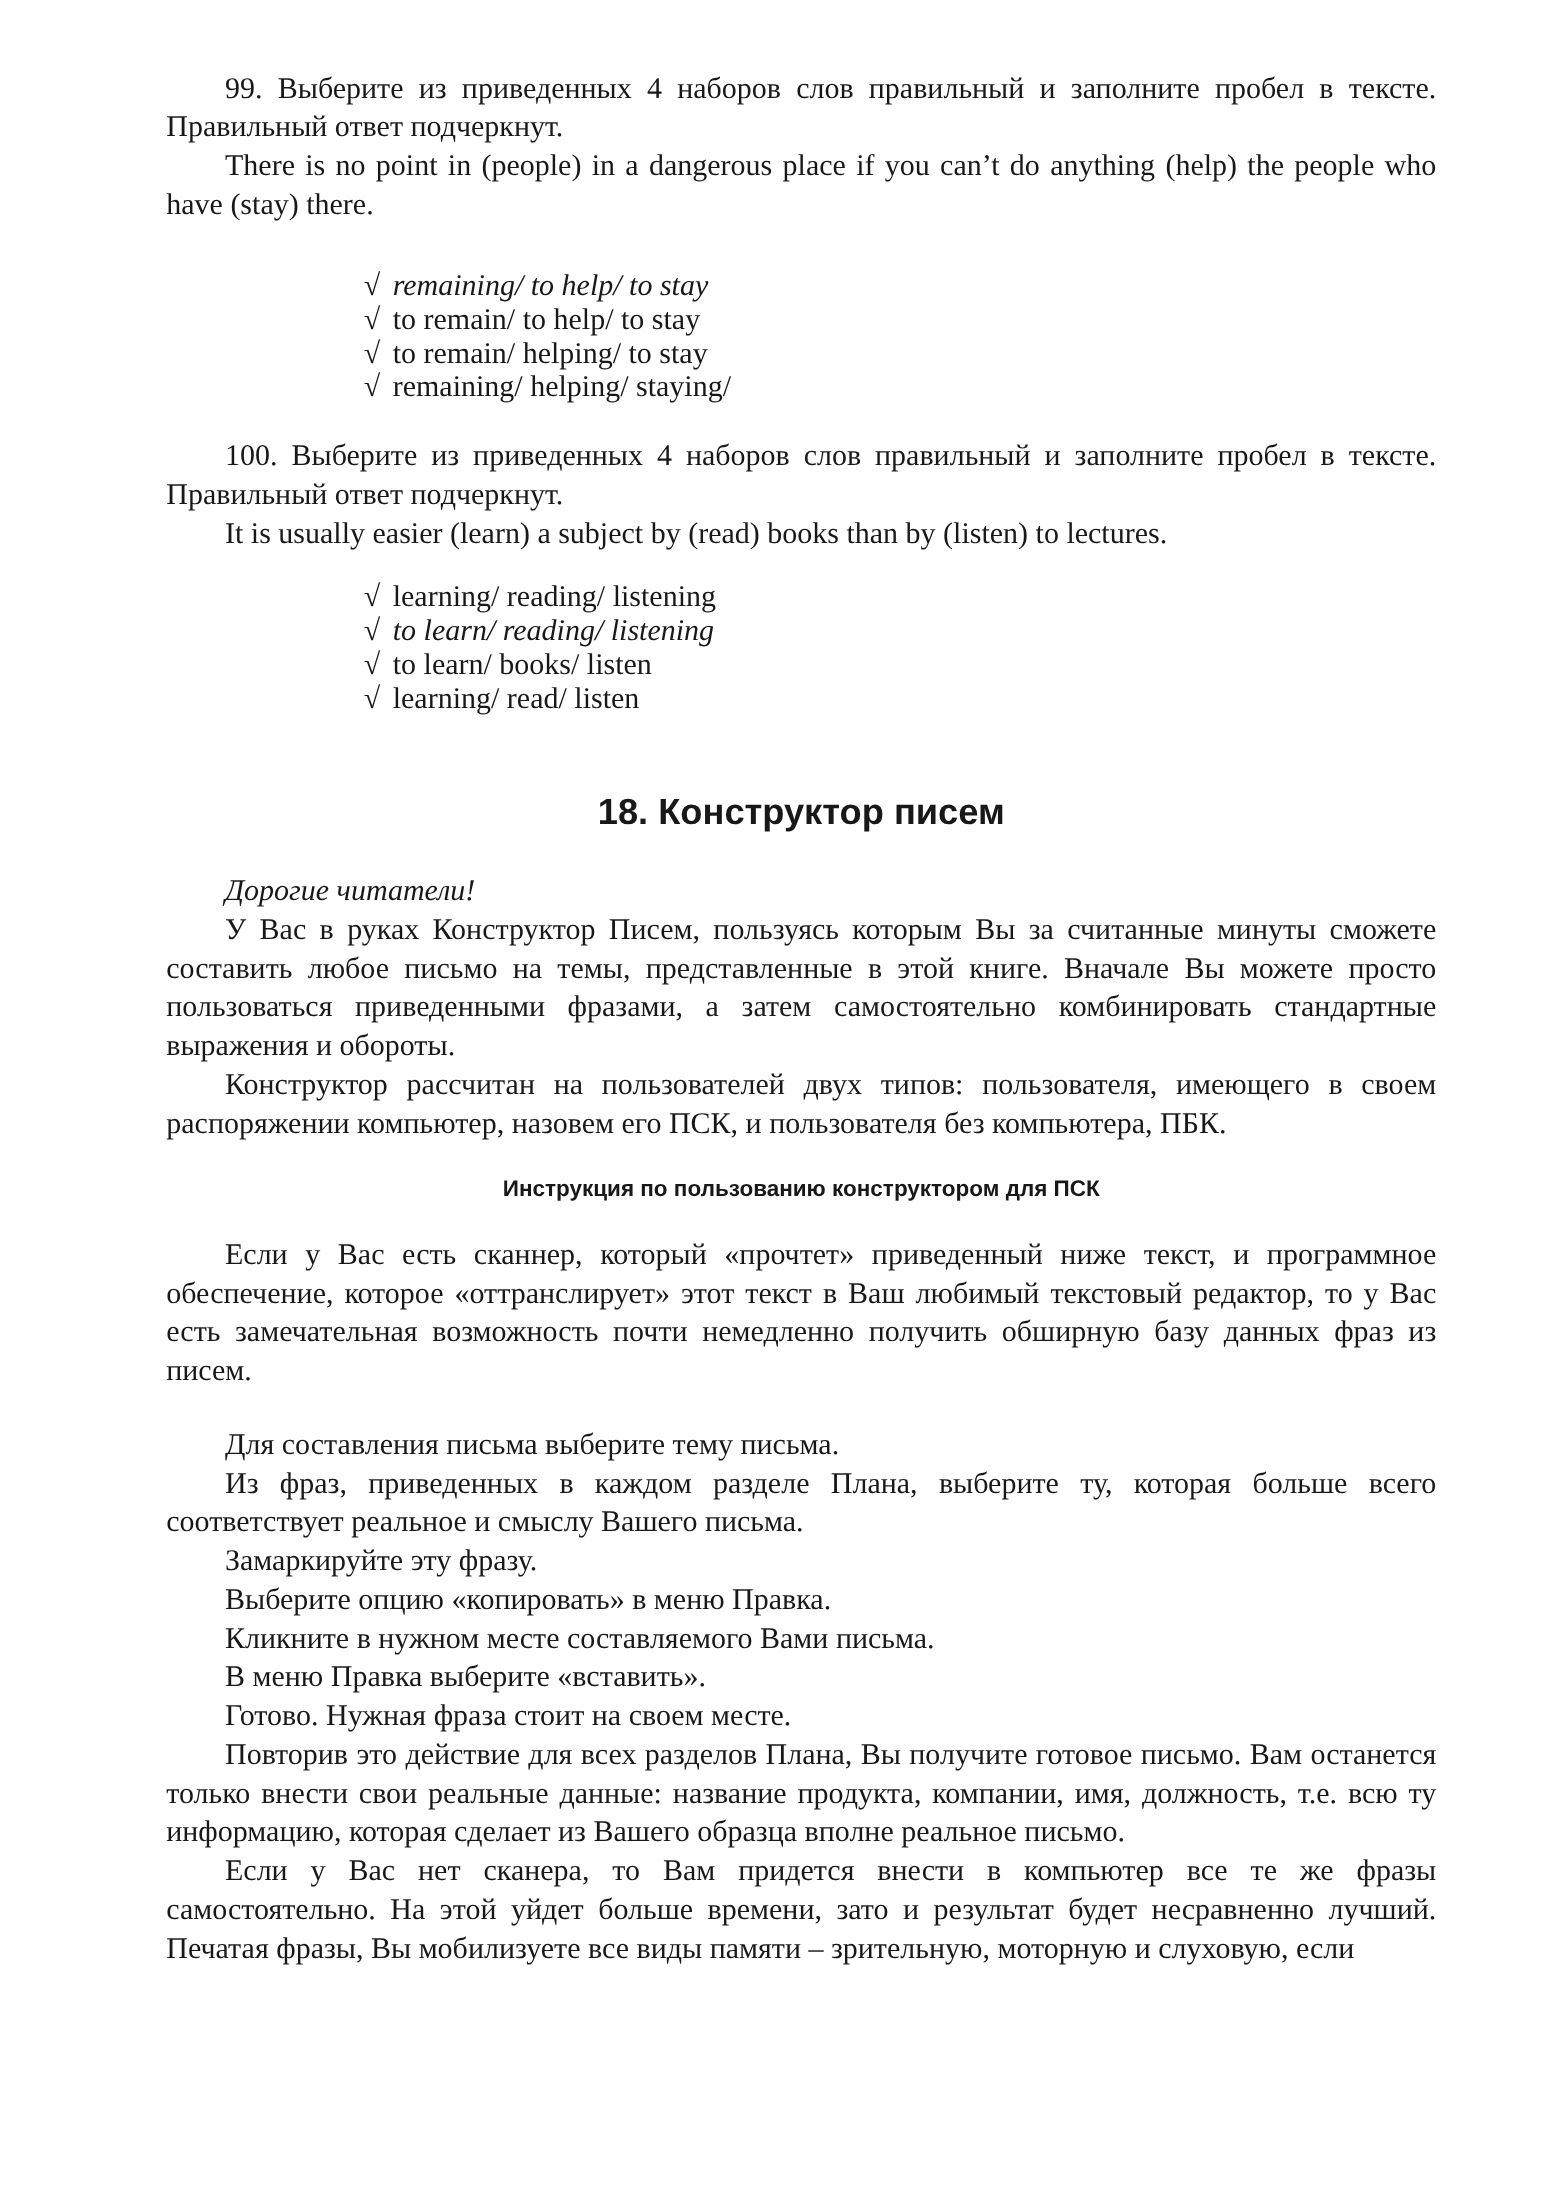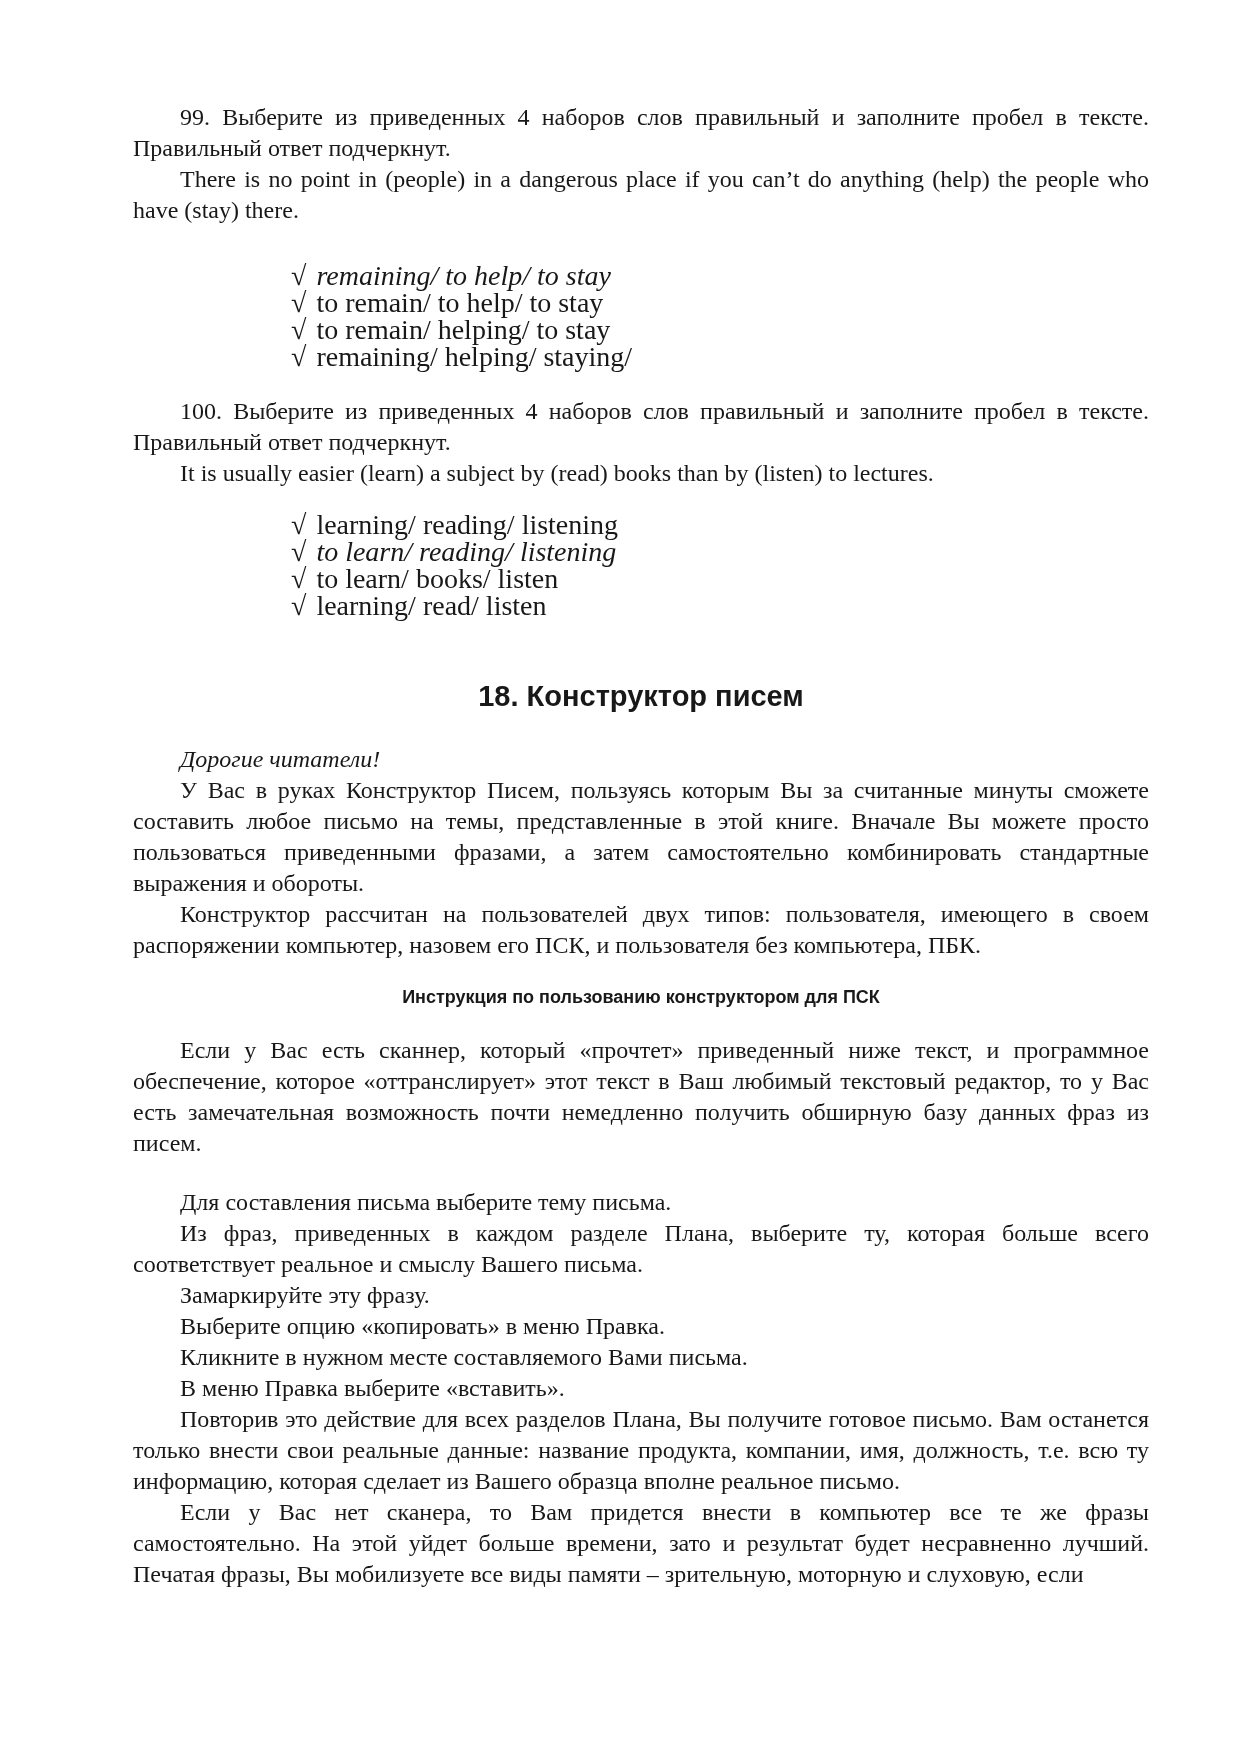--- a/index.html
+++ b/index.html
@@ -7,31 +7,31 @@
   body {
     width: 1239px;
     height: 1754px;
     overflow: hidden;
     font-family: "Liberation Serif", "DejaVu Serif", serif;
     color: #181818;
   }
   .page {
     width: 100%;
     height: 100%;
-    padding: 102px 90px 40px 133px;
+    padding: 56px 90px 40px 133px;
   }
   .body {
     font-size: 24px;
     line-height: 31px;
     text-align: justify;
   }
   .indent { text-indent: 47px; }
   .options {
     margin: 36px 0 0 158px;
-    font-size: 28px;
+    font-size: 24px;
     line-height: 27px;
   }
   .option { white-space: nowrap; }
   .option .mark { display: inline-block; margin-right: 10px; }
   .option.correct { font-style: italic; }
   .exercise-100 { margin-top: 26px; }
   .exercise-100 .options { margin-top: 22px; }
   .section-heading {
     margin-top: 60px;
     font-family: "Liberation Sans", "DejaVu Sans", sans-serif;
@@ -97,18 +97,19 @@
 
     <p class="body indent">Если у Вас есть сканнер, который «прочтет» приведенный ниже текст, и программное обеспечение, которое «оттранслирует» этот текст в Ваш любимый текстовый редактор, то у Вас есть замечательная возможность почти немедленно получить обширную базу данных фраз из писем.</p>
 
     <div class="steps">
       <p class="body indent">Для составления письма выберите тему письма.</p>
       <p class="body indent">Из фраз, приведенных в каждом разделе Плана, выберите ту, которая больше всего соответствует реальное и смыслу Вашего письма.</p>
       <p class="body indent">Замаркируйте эту фразу.</p>
       <p class="body indent">Выберите опцию «копировать» в меню Правка.</p>
       <p class="body indent">Кликните в нужном месте составляемого Вами письма.</p>
       <p class="body indent">В меню Правка выберите «вставить».</p>
+      <p class="body indent">Готово. Нужная фраза стоит на своем месте.</p>
       <p class="body indent">Повторив это действие для всех разделов Плана, Вы получите готовое письмо. Вам останется только внести свои реальные данные: название продукта, компании, имя, должность, т.е. всю ту информацию, которая сделает из Вашего образца вполне реальное письмо.</p>
       <p class="body indent">Если у Вас нет сканера, то Вам придется внести в компьютер все те же фразы самостоятельно. На этой уйдет больше времени, зато и результат будет несравненно лучший. Печатая фразы, Вы мобилизуете все виды памяти – зрительную, моторную и слуховую, если</p>
     </div>
   </section>
 
 </div>
 
 </body></html>

